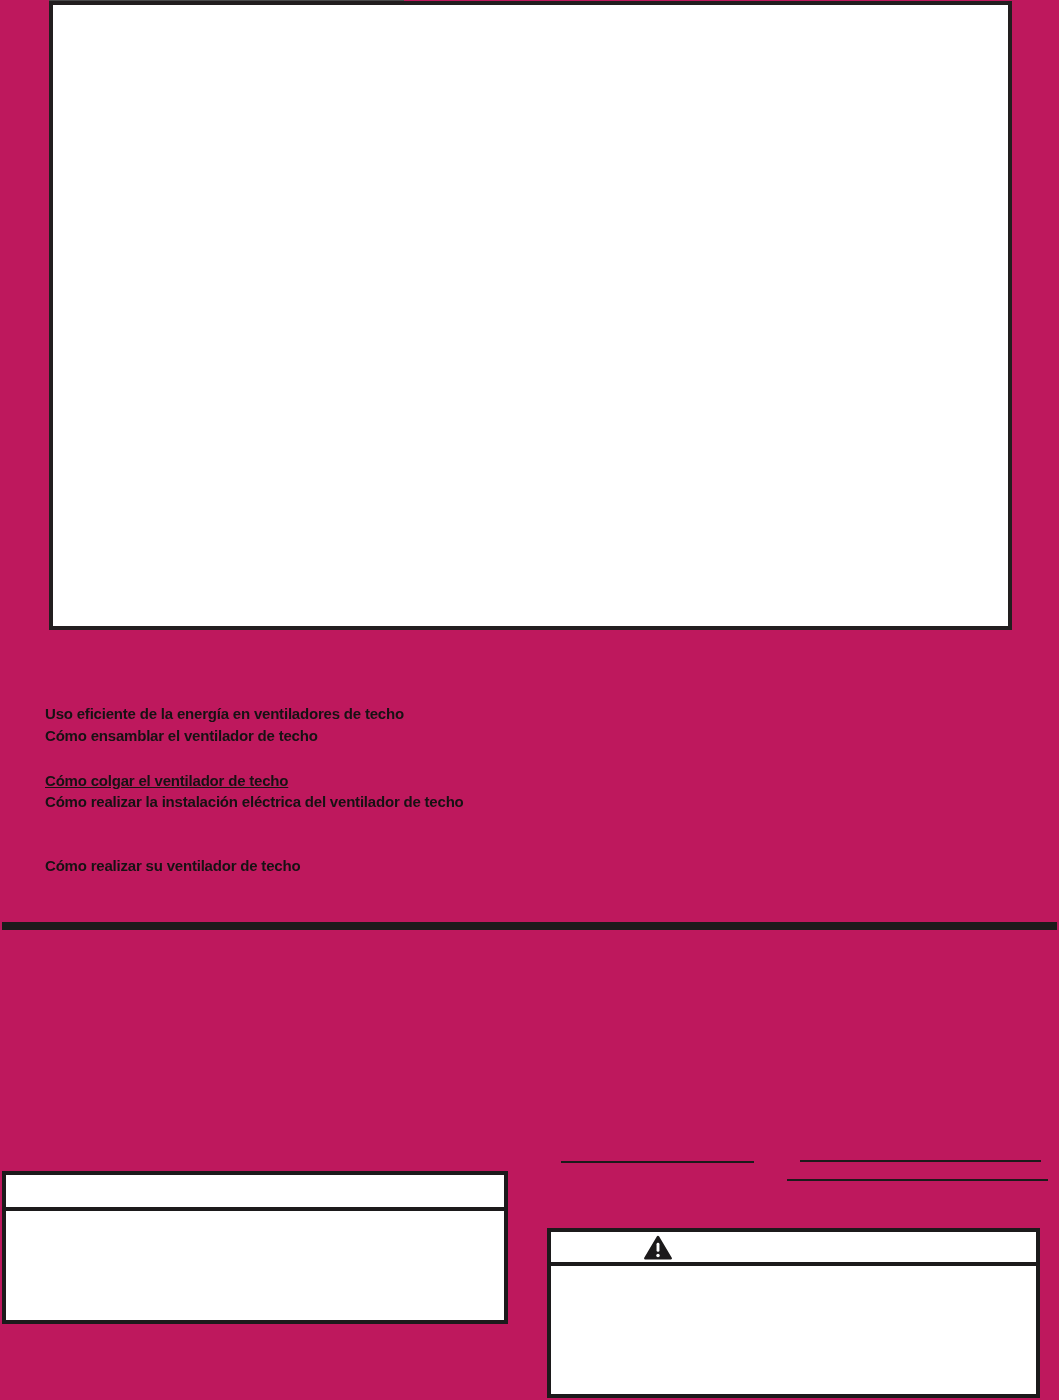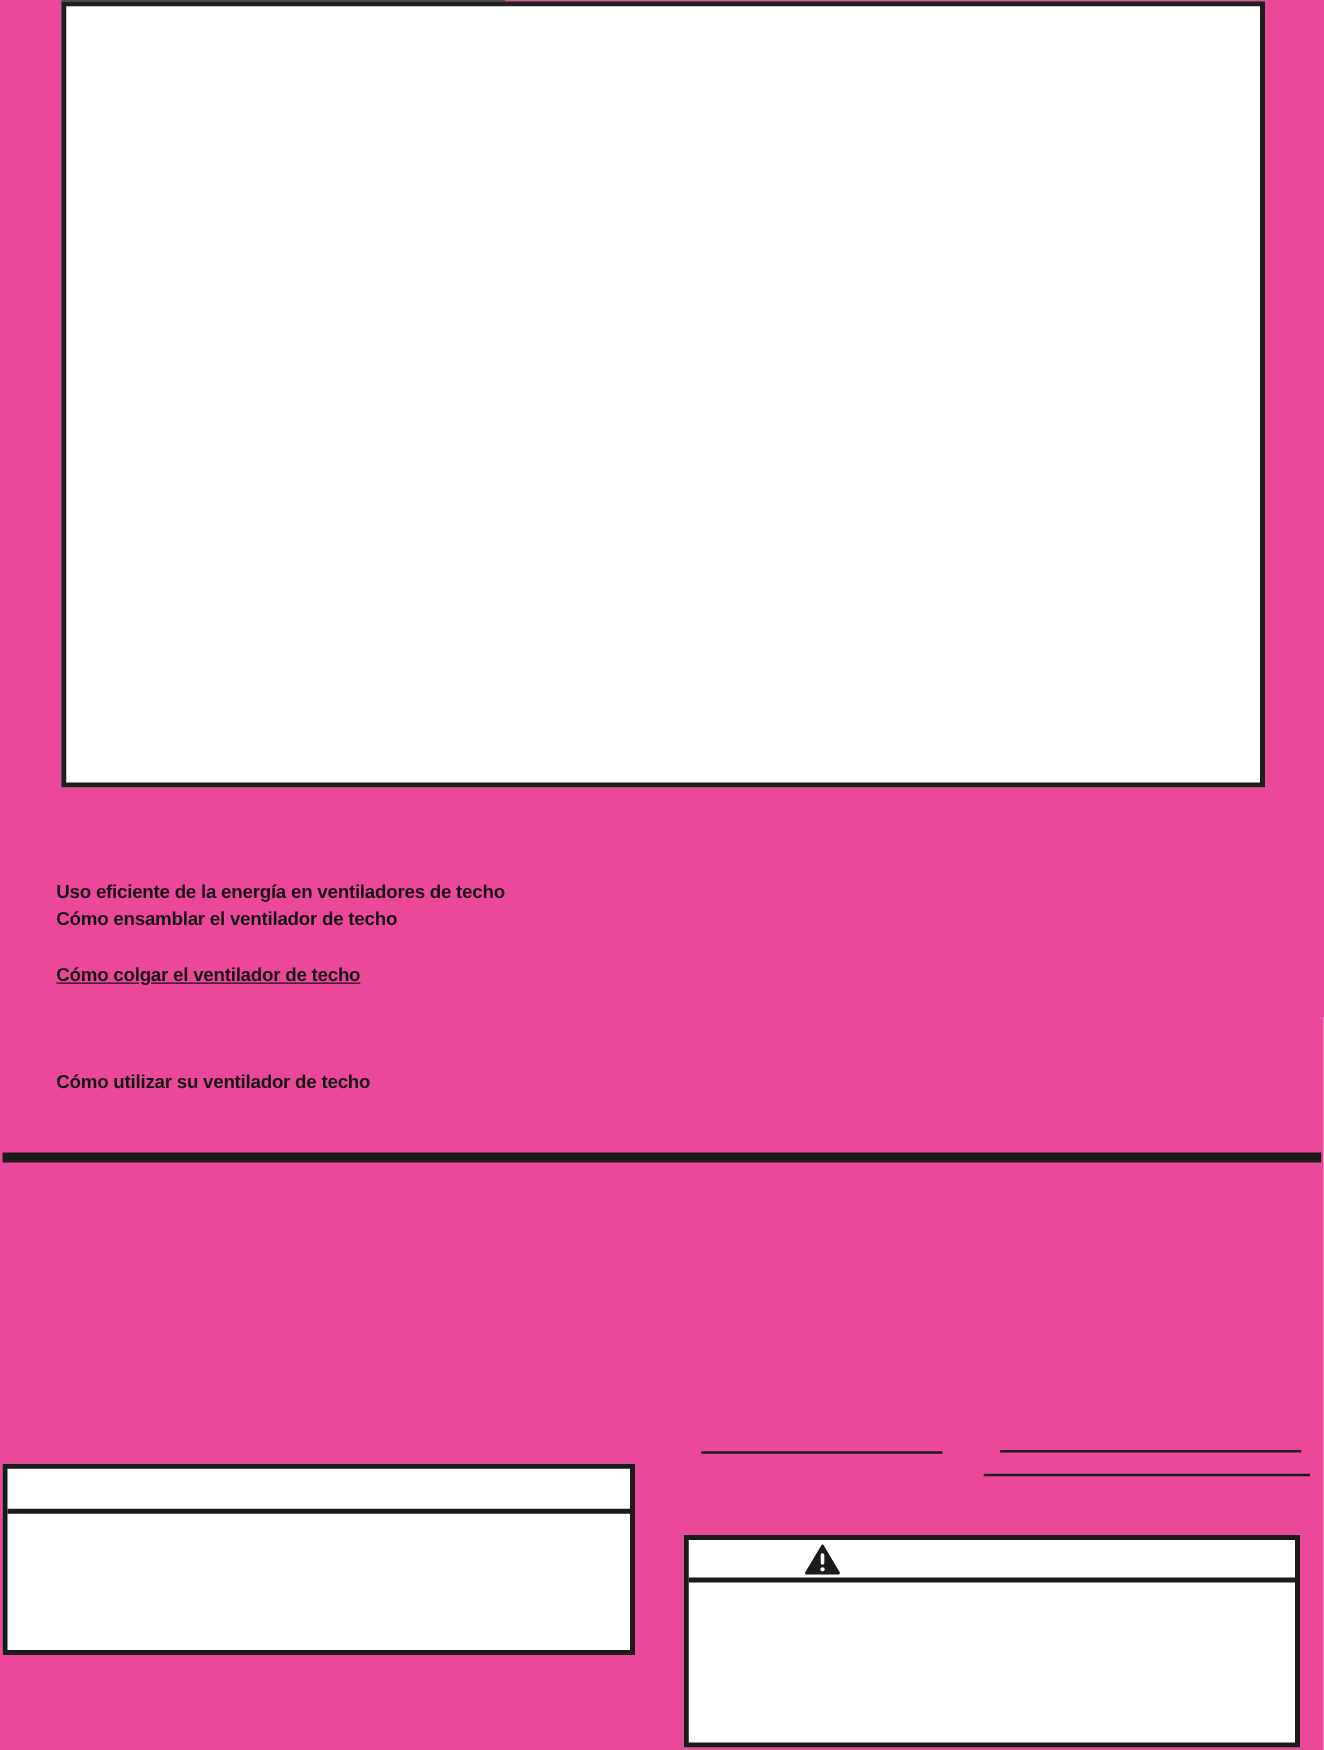--- a/index.html
+++ b/index.html
@@ -4,21 +4,21 @@
 <style>
   html, body {
     margin: 0;
     padding: 0;
     background: #ffffff;
   }
   .page {
     position: relative;
     width: 1059px;
     height: 1400px;
-    background: #ec4899;
+    background: #be185d;
     font-family: "Liberation Sans", sans-serif;
     overflow: hidden;
   }
   
   .figure-box {
     position: absolute;
     left: 49px;
     top: 1px;
     width: 963px;
     height: 629px;
@@ -118,21 +118,22 @@
 
 <div class="page">
 
   <div class="scan-artifact-top"></div>
 
   <div class="figure-box"></div>
 
   <div class="toc-line toc-e0">Uso eficiente de la energía en ventiladores de techo</div>
   <div class="toc-line toc-e1">Cómo ensamblar el ventilador de techo</div>
   <div class="toc-line toc-e2">Cómo colgar el ventilador de techo</div>
-  <div class="toc-line toc-e4">Cómo utilizar su ventilador de techo</div>
+  <div class="toc-line toc-e3">Cómo realizar la instalación eléctrica del ventilador de techo</div>
+  <div class="toc-line toc-e4">Cómo realizar su ventilador de techo</div>
 
   <div class="section-rule"></div>
 
   <div class="left-table">
     <div class="left-table-header"></div>
     <div class="left-table-body"></div>
   </div>
 
   <div class="fill-line fill-line-a"></div>
   <div class="fill-line fill-line-b"></div>

